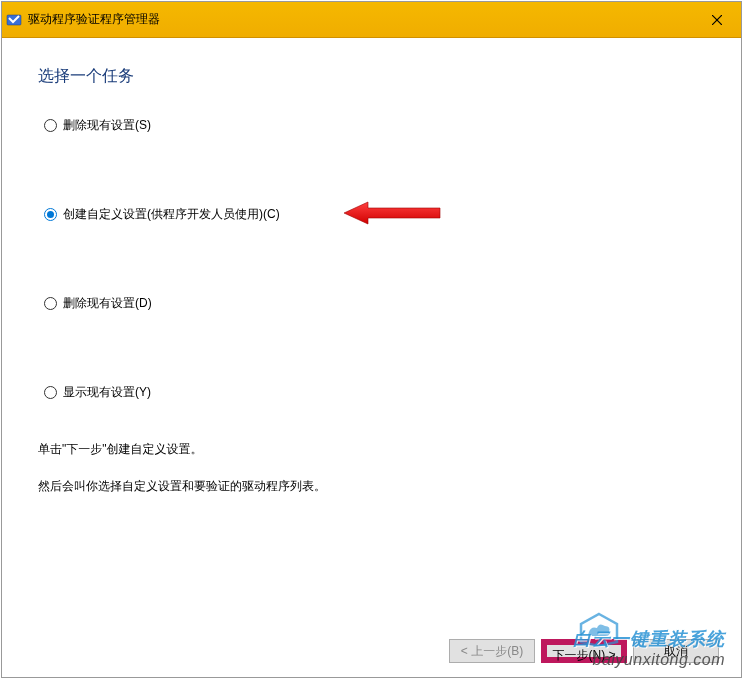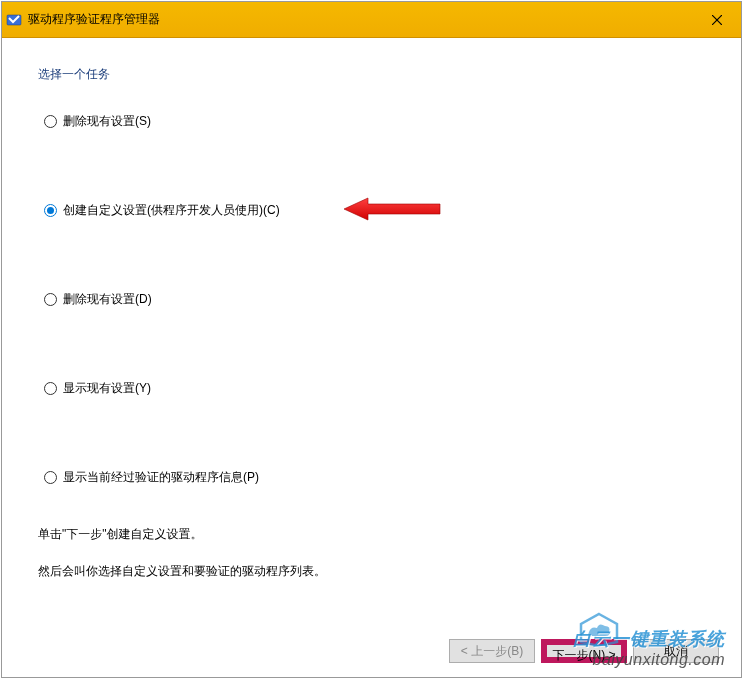--- a/index.html
+++ b/index.html
@@ -50,21 +50,21 @@
       justify-content: center;
       cursor: pointer;
       color: #000;
       font-size: 14px;
     }
     .content {
       padding: 28px 36px 0 36px;
     }
     .group-label {
       color: #1a3c7a;
-      font-size: 12px;
+      font-size: 16px;
       margin-bottom: 30px;
     }
     .radio-list {
       padding-left: 6px;
     }
     .radio-item {
       display: flex;
       align-items: center;
       margin-bottom: 72px;
       position: relative;
@@ -216,24 +216,20 @@
       <div class="radio-item">
         <span class="radio-circle"></span>
         <span class="radio-label">删除现有设置(D)</span>
       </div>
 
       <div class="radio-item">
         <span class="radio-circle"></span>
         <span class="radio-label">显示现有设置(Y)</span>
       </div>
 
-      <div class="radio-item">
-        <span class="radio-circle"></span>
-        <span class="radio-label">显示当前经过验证的驱动程序信息(P)</span>
-      </div>
 
     </div>
 
     <div class="instructions">
       <p>单击"下一步"创建自定义设置。</p>
       <p>然后会叫你选择自定义设置和要验证的驱动程序列表。</p>
     </div>
   </div>
 
   <div class="button-panel">

